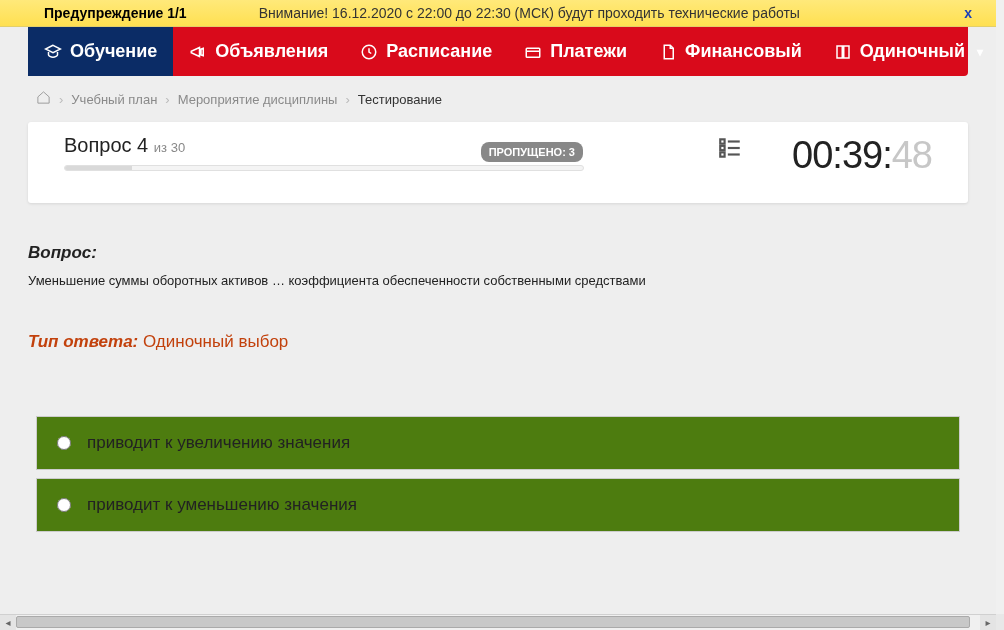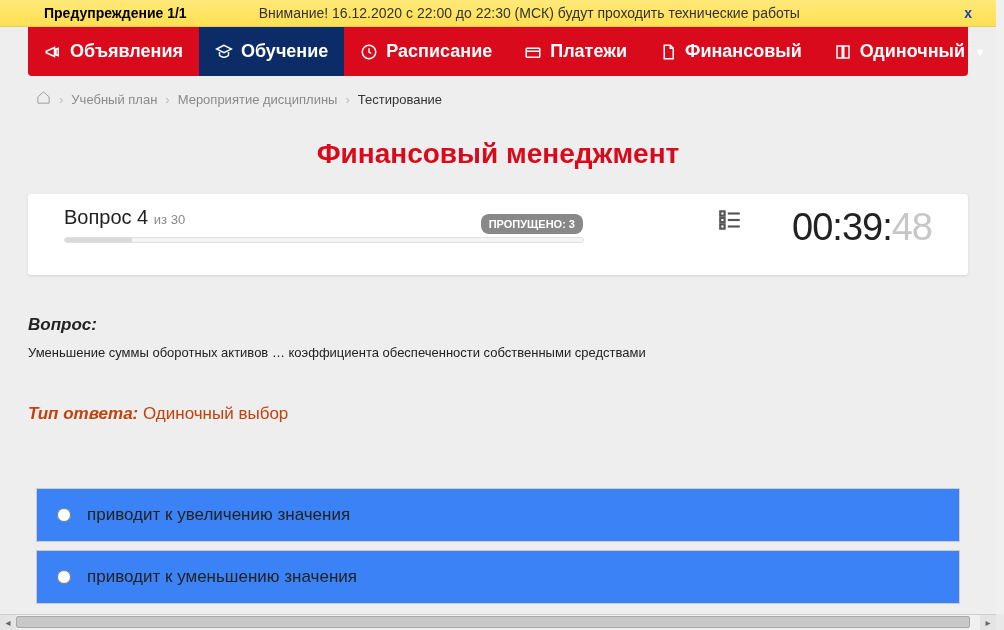--- a/index.html
+++ b/index.html
@@ -120,21 +120,21 @@
     }
     .timer .sec { color: #c7c7c7; }
     .content { padding: 0 28px 80px; }
     .q-label { font-weight: bold; font-style: italic; font-size: 17px; color: #222; margin-bottom: 10px; }
     .q-text { font-size: 13px; color: #222; margin-bottom: 44px; }
     .ans-type { font-size: 17px; color: #c2410c; margin-bottom: 64px; }
     .ans-type b { font-style: italic; }
     .options { padding: 0 8px; }
     .option {
       border: 1px solid #ccc;
-      background: #3b82f6;
+      background: #4d7c0f;
       padding: 16px 20px;
       margin-bottom: 8px;
       display: flex;
       align-items: center;
       gap: 16px;
       cursor: pointer;
     }
     .option input[type=radio] { width: 14px; height: 14px; cursor: pointer; }
     .option-label { font-size: 17px; color: #222; }
     .hscroll {
@@ -175,35 +175,35 @@
 <body>
 
 <div class="scroll-area">
   <div class="alert">
     <span class="alert-title">Предупреждение 1/1</span>
     <span class="alert-text">Внимание! 16.12.2020 с 22:00 до 22:30 (МСК) будут проходить технические работы</span>
     <span class="alert-close">x</span>
   </div>
 
   <div class="nav">
+    <div class="nav-item active">
+      <span class="nav-icon">
+        <svg viewBox="0 0 24 24" width="18" height="18">
+            <path d="M12 3L2 8l10 5 10-5-10-5zm-6 9v4c0 1 3 3 6 3s6-2 6-3v-4"></path>
+          </svg>
+      </span>
+      <span>Обучение</span>
+    </div>
     <div class="nav-item">
       <span class="nav-icon">
         <svg viewBox="0 0 24 24" width="18" height="18">
             <path d="M3 11v2l11 5V6L3 11zm13-3v8l3 1V7l-3 1z"></path>
           </svg>
       </span>
       <span>Объявления</span>
-    </div>
-    <div class="nav-item active">
-      <span class="nav-icon">
-        <svg viewBox="0 0 24 24" width="18" height="18">
-            <path d="M12 3L2 8l10 5 10-5-10-5zm-6 9v4c0 1 3 3 6 3s6-2 6-3v-4"></path>
-          </svg>
-      </span>
-      <span>Обучение</span>
     </div>
     <div class="nav-item">
       <span class="nav-icon">
         <svg viewBox="0 0 24 24" width="18" height="18">
             <circle cx="12" cy="12" r="9"></circle>
             <path d="M12 7v5l3 2"></path>
           </svg>
       </span>
       <span>Расписание</span>
     </div>
@@ -243,21 +243,20 @@
         </svg>
     </span>
     <span class="sep">›</span>
     <a>Учебный план</a>
     <span class="sep">›</span>
     <a>Мероприятие дисциплины</a>
     <span class="sep">›</span>
     <span class="current">Тестирование</span>
   </div>
 
-  <h1 class="page-title">Финансовый менеджмент</h1>
 
   <div class="panel">
     <div class="panel-left">
       <div class="qnum">
         <span>Вопрос</span>
         <span>4</span>
         <span class="of">
           <span>из</span>
           <span>30</span>
         </span>

